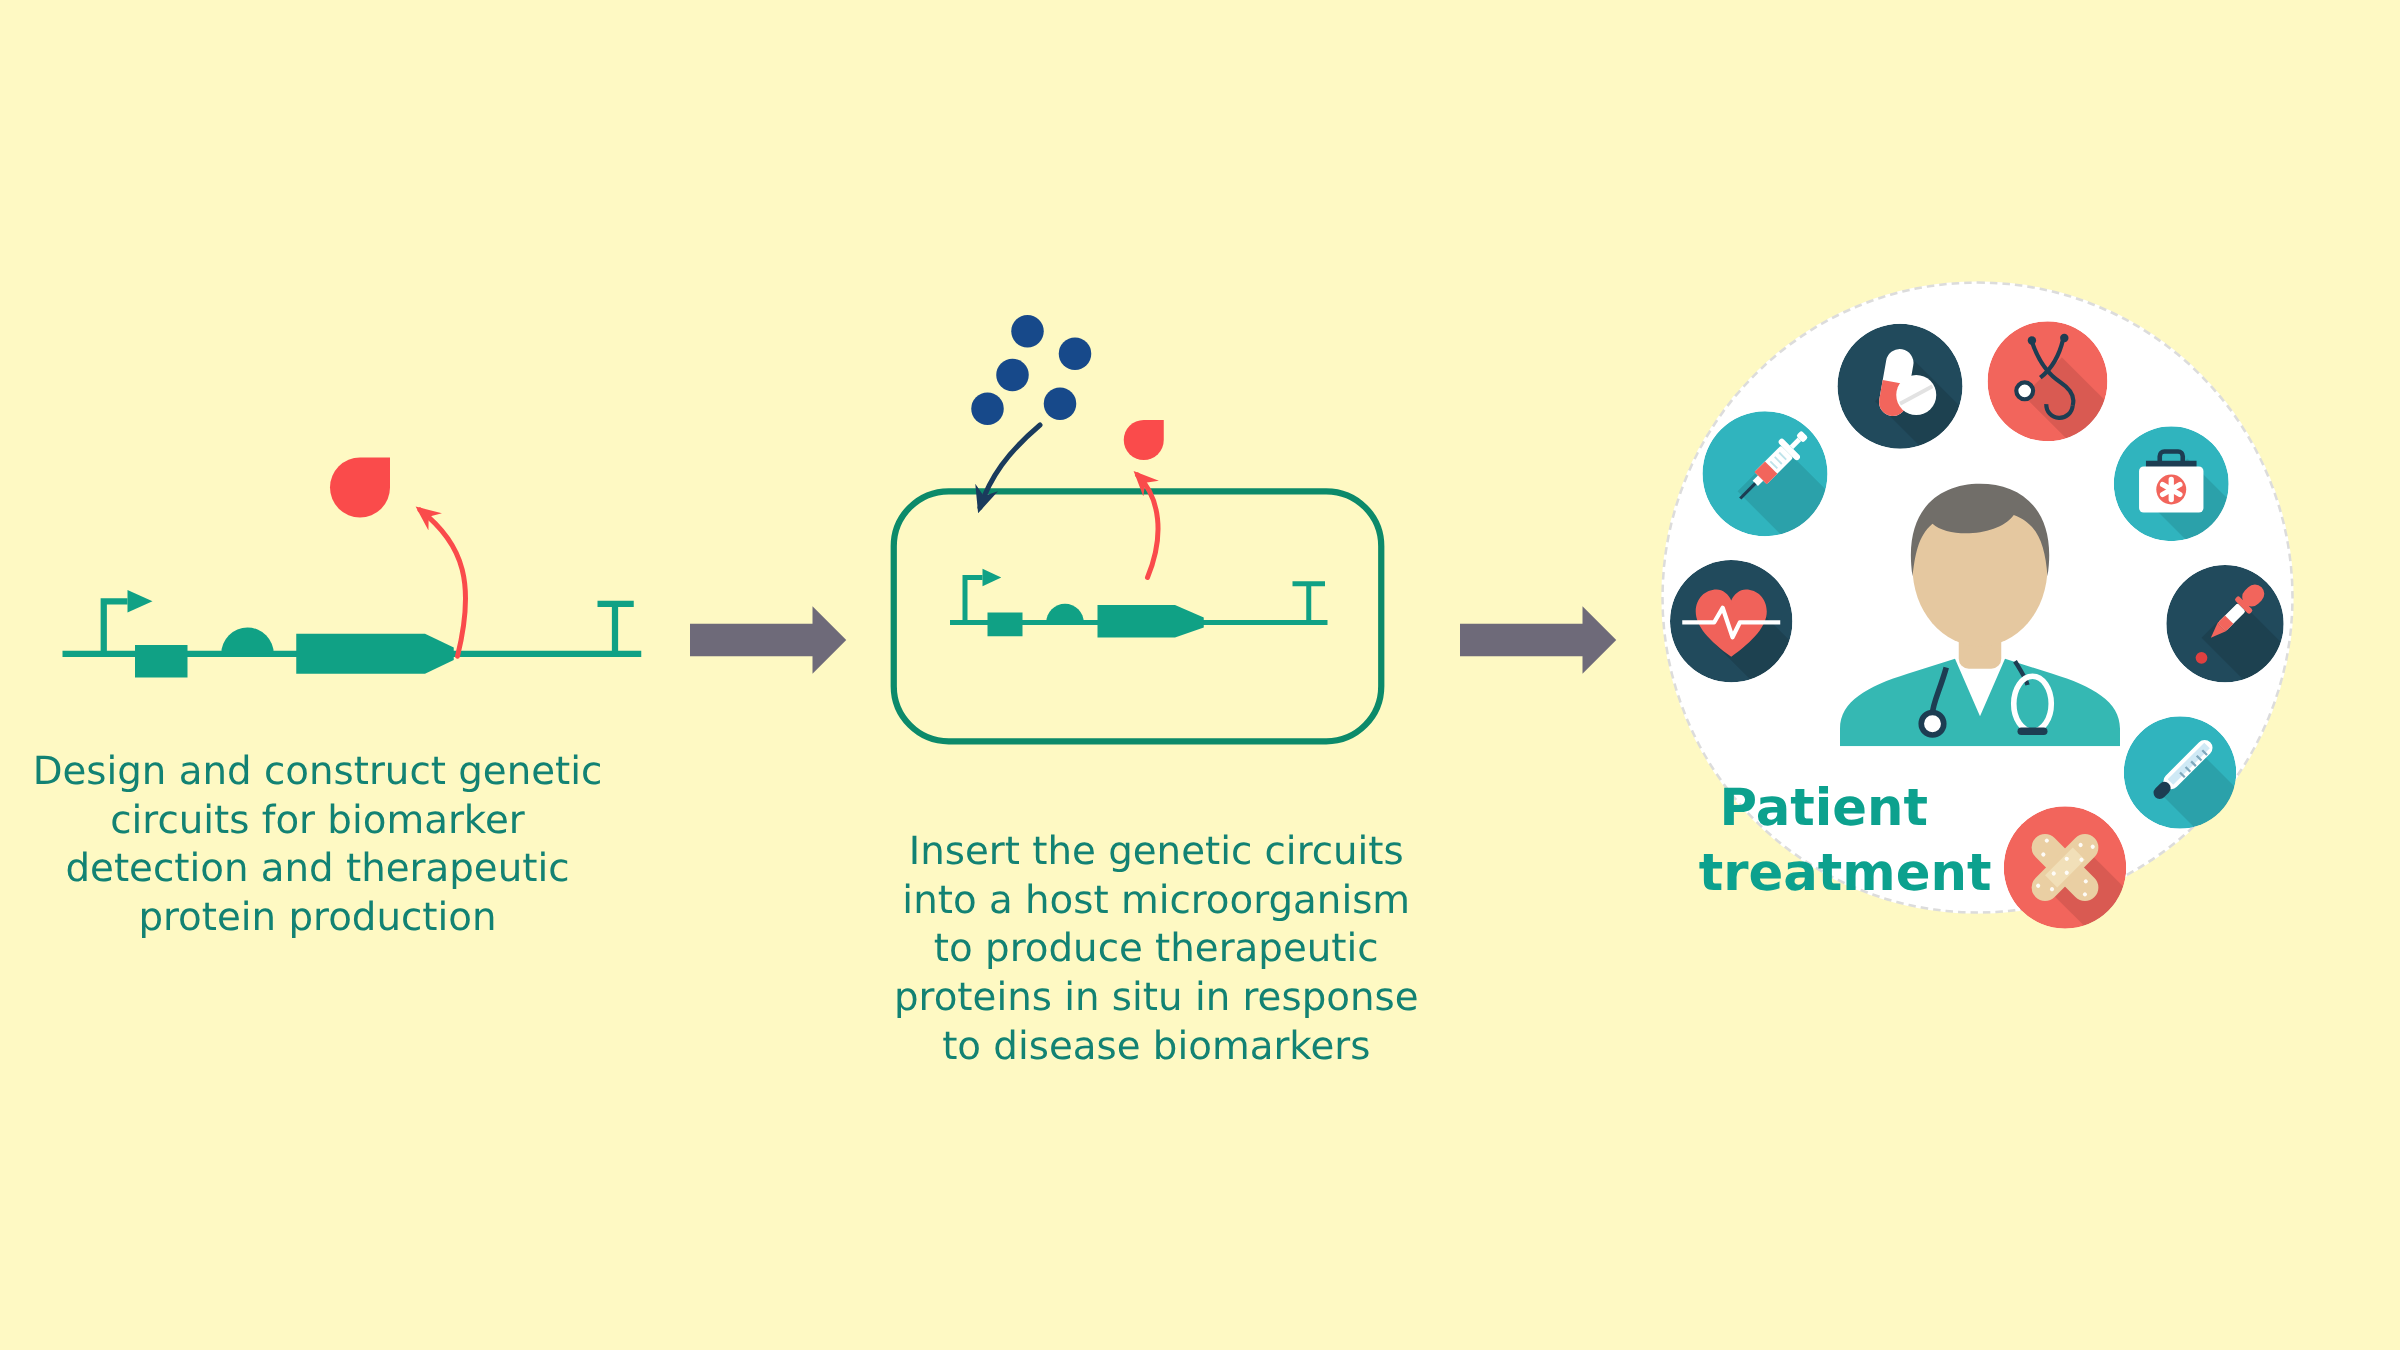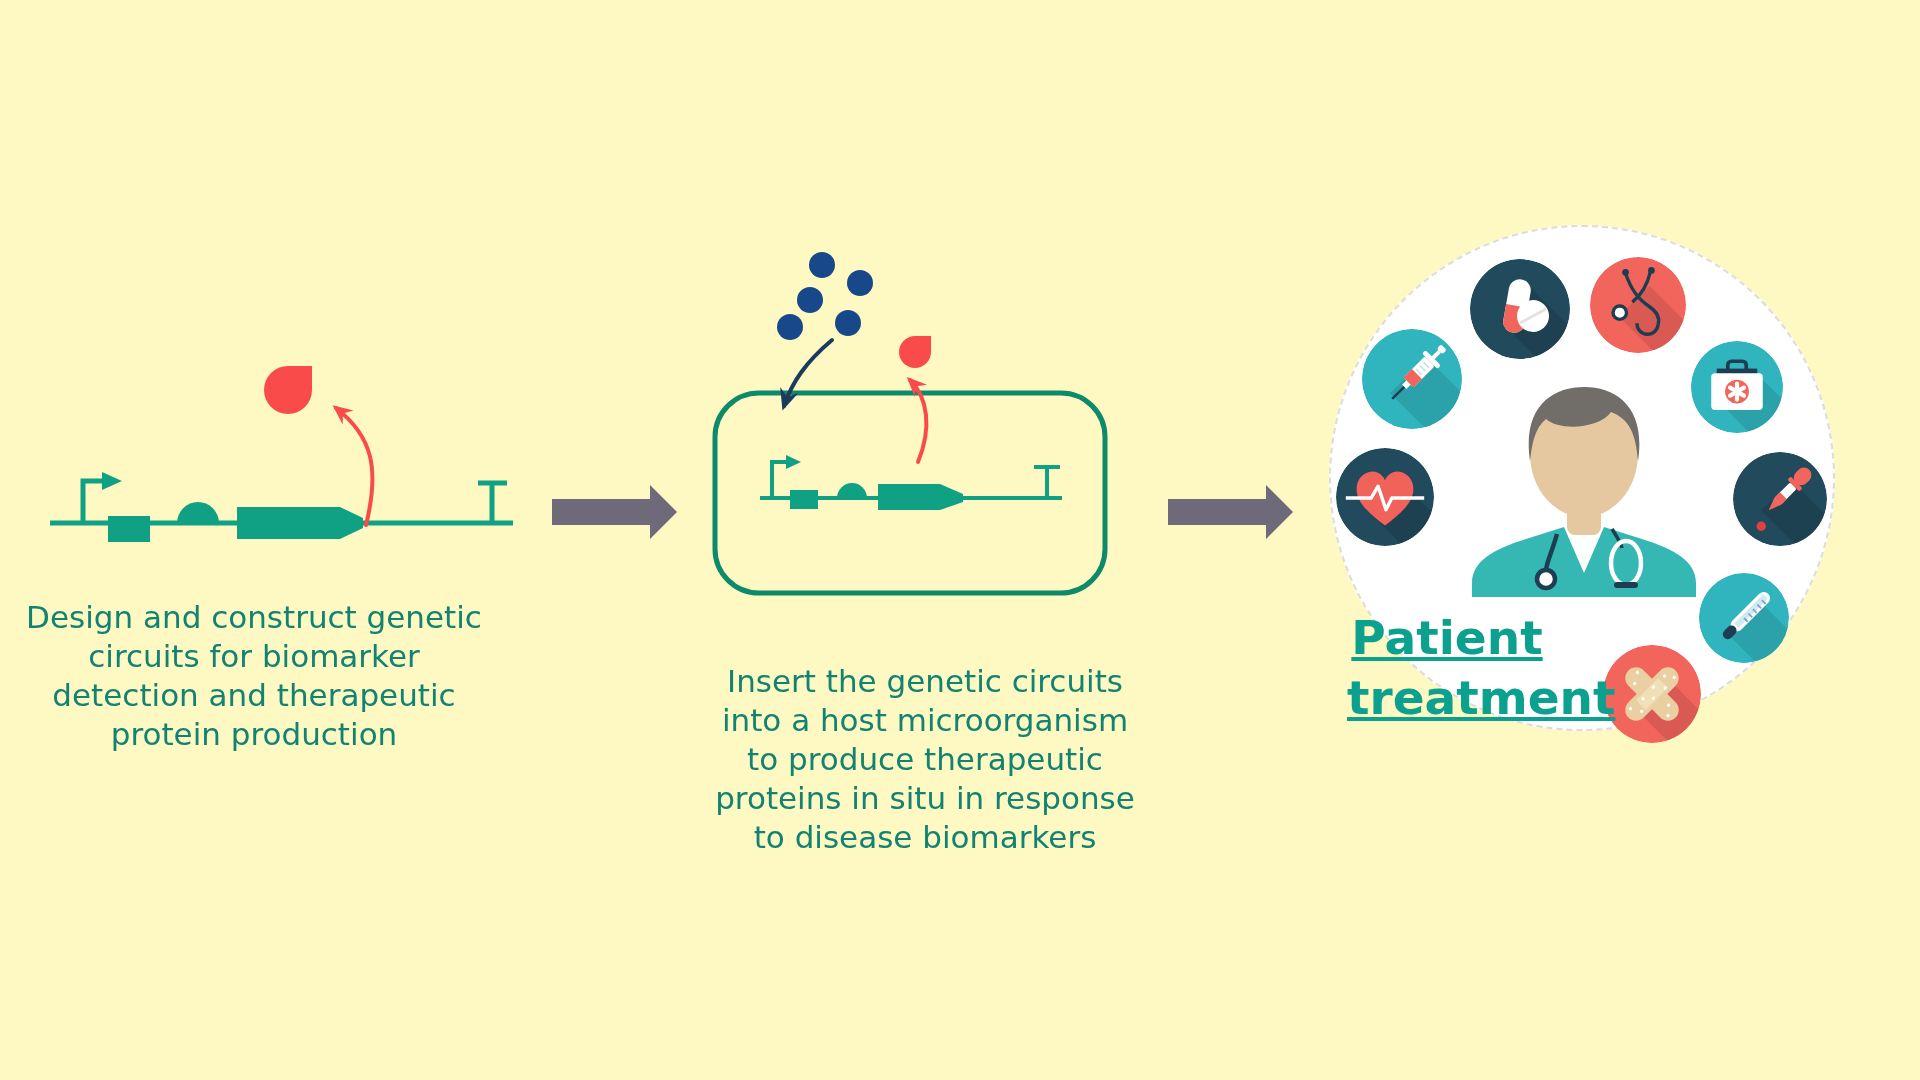--- a/index.html
+++ b/index.html
@@ -2,21 +2,21 @@
 <html style="--teal: #10A185; --cell-green: #0C8A6A; --caption-teal: #128273; --label-teal: #0CA18E; --red: #FA4B4B; --coral: #F2655C; --navy-circle: #214A5C; --navy-stroke: #1D3D52; --blue-dot: #17498A; --navy-arrow: #1A3B5D; --arrow-gray: #6E6A79; --icon-teal: #30B4BE; --skin: #E5C8A0; --hair: #716E69; --scrub: #35B8B3; --bandage-tan: #EACFA3; --dashed-border: #DCDCDC;"><head>
 <meta charset="utf-8">
 <style>
   html,body{margin:0;padding:0;background:#fff;}
   .canvas{position:relative;width:1920px;height:1080px;overflow:hidden;background:#fef9c3;
           font-family:"DejaVu Sans","Liberation Sans",sans-serif;}
   .abs{position:absolute;}
   .caption{white-space:pre-line;text-align:center;color:var(--caption-teal,#128273);
            font-size:31px;line-height:1.26;margin:0;}
   .treat-label{white-space:pre-line;text-align:center;color:var(--label-teal,#0CA18E);
-           font-size:47px;line-height:1.28;font-weight:bold;margin:4px;text-decoration:underline;}
+           font-size:41px;line-height:1.28;font-weight:bold;margin:16px;}
   .big-circle{position:absolute;left:1329px;top:225px;width:502px;height:502px;
            border:2px dashed var(--dashed-border,#DCDCDC);border-radius:50%;background:#fff;}
   .icon-circle{position:absolute;}
   .icon-circle svg{display:block;width:100%;height:100%;}
 </style>
 </head>
 <body>
 
 <div class="canvas">
 

